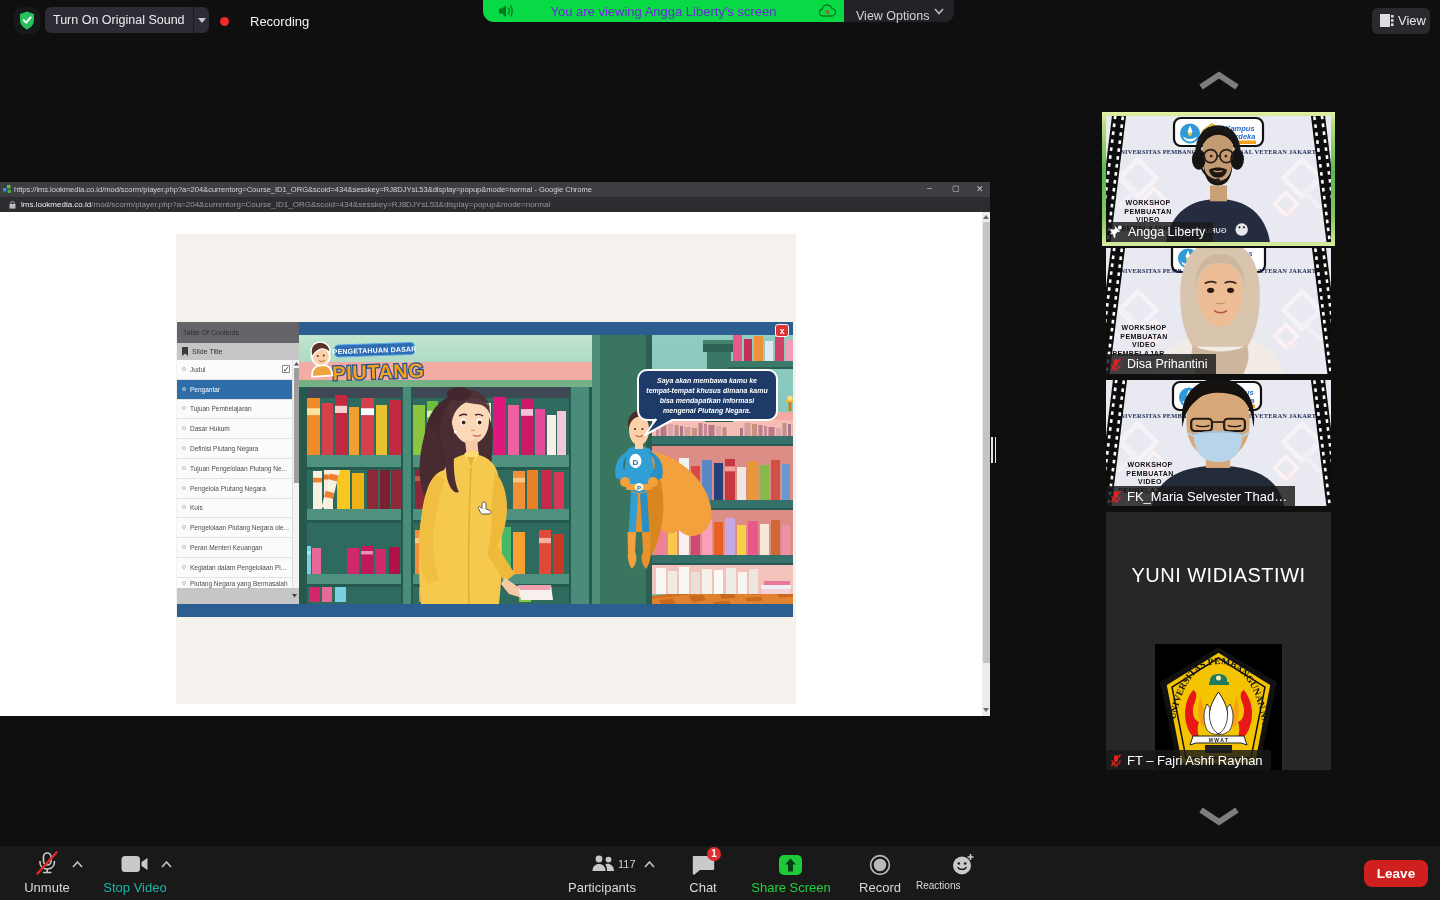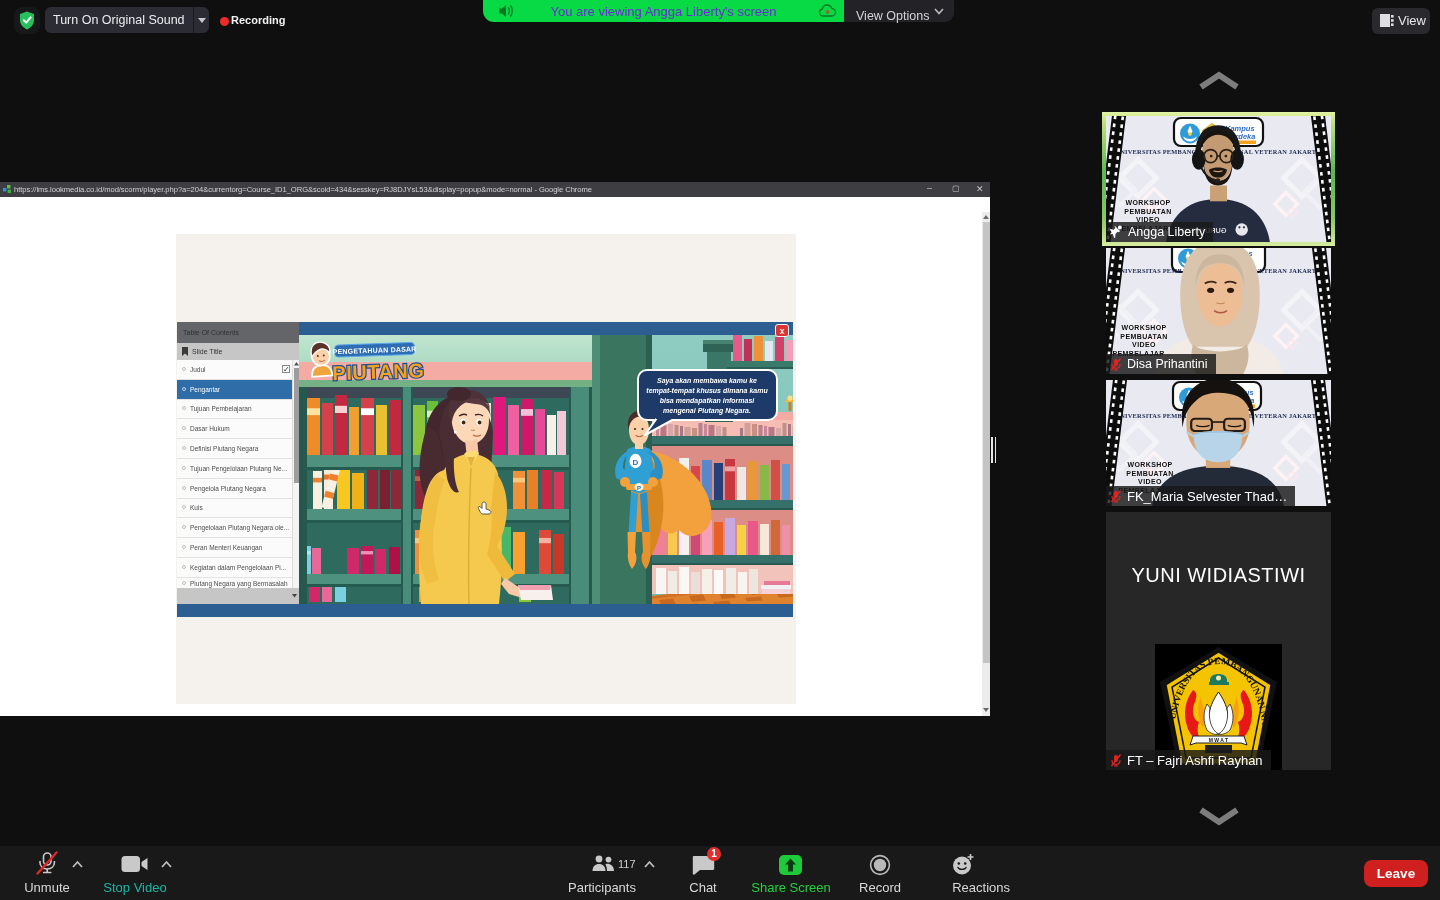--- a/index.html
+++ b/index.html
@@ -17,21 +17,21 @@
   </svg>
 </div>
 <div class="abs" style="left:45px;top:7px;width:164px;height:26px;background:#2c2c35;border-radius:6px;color:#ececf0;font-size:13px;">
   <span class="abs" style="left:8px;top:6px;font-size:12.5px;">Turn On Original Sound</span>
   <div class="abs" style="left:148px;top:0;width:1px;height:26px;background:#1b1b22;"></div>
   <svg class="abs" style="left:152px;top:10px;" width="10" height="7">
       <path d="M1 1 L5 6 L9 1 Z" fill="#c6c6cc"></path>
     </svg>
 </div>
 <div class="abs" style="left:220px;top:17px;width:9px;height:9px;border-radius:50%;background:#ee2a2a;"></div>
-<div class="abs" style="left:231px;top:14px;color:#f2f2f2;font-size:11px;font-weight:bold;">Recording</div>
+<div class="abs" style="left:250px;top:14px;color:#f2f2f2;font-size:13px;font-weight:normal;">Recording</div>
 
 <div class="abs" style="left:483px;top:0;width:361px;height:22px;background:#08da45;border-radius:0 0 0 11px;">
   <svg class="abs" style="left:15px;top:4px;" width="16" height="14" viewBox="0 0 16 14">
     <path d="M1 4.5 H4 L8 1 V13 L4 9.5 H1 Z" fill="#067a22"></path>
     <path d="M10.5 4 C11.6 5 11.6 9 10.5 10 M12.8 2 C14.6 4 14.6 10 12.8 12" stroke="#067a22" stroke-width="1.4" fill="none" stroke-linecap="round"></path>
   </svg>
   <div class="abs" style="left:20px;top:4px;width:321px;text-align:center;color:#6d28d9;font-size:13px;">You are viewing Angga Liberty's screen</div>
   <svg class="abs" style="left:335px;top:3px;" width="19" height="15" viewBox="0 0 19 15">
     <path d="M5.5 13 C3 13 1.5 11.4 1.5 9.4 C1.5 7.6 2.7 6.3 4.4 6 C4.8 3.7 6.7 2 9.1 2 C11.3 2 13.2 3.5 13.8 5.6 C15.9 5.7 17.5 7.2 17.5 9.2 C17.5 11.3 15.8 13 13.6 13 Z" fill="none" stroke="#067a22" stroke-width="1.3"></path>
     <circle cx="9.5" cy="9" r="2" fill="#8a6a30"></circle>
@@ -61,20 +61,27 @@
       <rect x="4" y="0" width="3.4" height="3.4" fill="#57c443"></rect>
       <rect x="0" y="3" width="3.4" height="3.4" fill="#2e9ad8"></rect>
       <rect x="4.6" y="4.6" width="3.4" height="3.4" fill="#3fae3f"></rect>
     </svg>
     <span class="abs" style="left:14px;top:3px;font-size:7.6px;color:#d3d4d8;letter-spacing:-0.05px;white-space:nowrap;">https://lms.lookmedia.co.id/mod/scorm/player.php?a=204&amp;currentorg=Course_ID1_ORG&amp;scoid=434&amp;sesskey=RJ8DJYsL53&amp;display=popup&amp;mode=normal - Google Chrome</span>
     <span class="abs" style="left:927px;top:1px;color:#c6c8cc;font-size:9px;">–</span>
     <span class="abs" style="left:952px;top:2px;color:#c6c8cc;font-size:8px;">▢</span>
     <span class="abs" style="left:976px;top:2px;color:#c6c8cc;font-size:9px;">✕</span>
   </div>
 
+  <div class="abs" style="left:0;top:15px;width:990px;height:15px;background:#2c2c31;">
+    <svg class="abs" style="left:9px;top:4px;" width="7" height="8" viewBox="0 0 7 8">
+      <rect x="0.5" y="3" width="6" height="4.6" fill="#b8bac0"></rect>
+      <path d="M1.8 3 V2 C1.8 0.9 2.5 0.4 3.5 0.4 C4.5 0.4 5.2 0.9 5.2 2 V3" stroke="#b8bac0" fill="none"></path>
+    </svg>
+    <span class="abs" style="left:21px;top:3px;font-size:8px;color:#ecedf0;white-space:nowrap;">lms.lookmedia.co.id<span style="color:#97999f;">/mod/scorm/player.php?a=204&amp;currentorg=Course_ID1_ORG&amp;scoid=434&amp;sesskey=RJ8DJYsL53&amp;display=popup&amp;mode=normal</span></span>
+  </div>
 
   <div class="abs" style="left:176px;top:52px;width:620px;height:470px;background:#f5f1ec;"></div>
 
   <div class="abs" style="left:982px;top:30px;width:8px;height:504px;background:#ececec;">
     <svg class="abs" style="left:1px;top:3px;" width="6" height="5">
         <path d="M0 4 L3 0 L6 4 Z" fill="#6a6a6a"></path>
       </svg>
     <div class="abs" style="left:0.5px;top:10px;width:7px;height:441px;background:#c4c4c4;"></div>
     <svg class="abs" style="left:1px;top:496px;" width="6" height="5">
         <path d="M0 0 L3 4 L6 0 Z" fill="#6a6a6a"></path>
@@ -1022,16 +1029,16 @@
   </svg>
   <div class="abs" style="left:833px;top:34px;width:94px;text-align:center;color:#d9d9d9;font-size:13px;">Record</div>
 
   <svg class="abs" style="left:951px;top:7px;" width="24" height="23" viewBox="0 0 24 23">
     <circle cx="11" cy="12.5" r="9" fill="#c9c9c9"></circle>
     <circle cx="7.8" cy="10.5" r="1.3" fill="#191919"></circle>
     <circle cx="14.2" cy="10.5" r="1.3" fill="#191919"></circle>
     <path d="M7 14.5 C8 17 14 17 15 14.5" stroke="#191919" stroke-width="1.4" fill="none" stroke-linecap="round"></path>
     <path d="M19.5 1 V7 M16.5 4 H22.5" stroke="#c9c9c9" stroke-width="1.6"></path>
   </svg>
-  <div class="abs" style="left:916px;top:34px;width:94px;text-align:right;color:#d9d9d9;font-size:13px;">Reactions</div>
+  <div class="abs" style="left:916px;top:34px;width:94px;text-align:left;color:#d9d9d9;font-size:10px;">Reactions</div>
 
   <div class="abs" style="left:1364px;top:14px;width:64px;height:27px;background:#d01f1f;border-radius:8px;color:#fff;font-size:13.5px;font-weight:bold;text-align:center;line-height:27px;">Leave</div>
 </div>
 
 </body></html>

